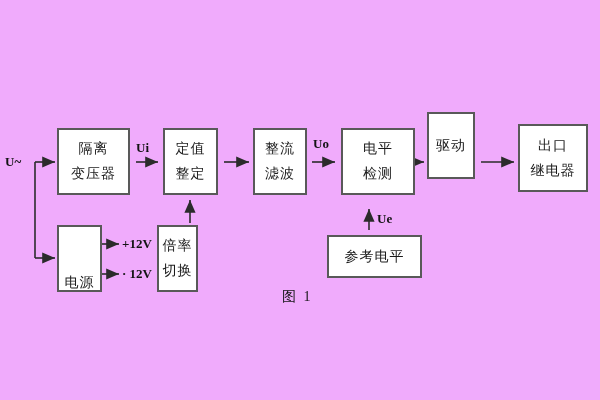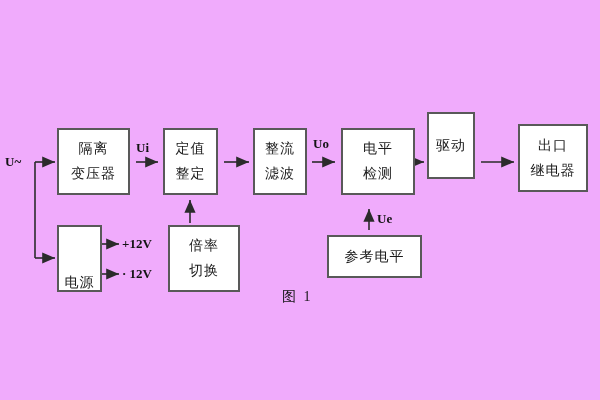--- a/index.html
+++ b/index.html
@@ -103,21 +103,21 @@
 
   <div class="box" style="left:518px; top:124px; width:70px; height:68px;">
     <span>出口</span>
     <span>继电器</span>
   </div>
 
   <div class="box single" style="left:57px; top:225px; width:45px; height:67px;justify-content:flex-end;">
     <span>电源</span>
   </div>
 
-  <div class="box" style="left:168px; top:225px; width:72px; height:67px;">
+  <div class="box" style="left:157px; top:225px; width:41px; height:67px;">
     <span>倍率</span>
     <span>切换</span>
   </div>
 
   <div class="box single" style="left:327px; top:235px; width:95px; height:43px;text-align:right;">
     <span>参考电平</span>
   </div>
 
   <span class="sig" style="left:5px;  top:155px;">U~</span>
   <span class="sig" style="left:136px; top:141px;">Ui</span>

